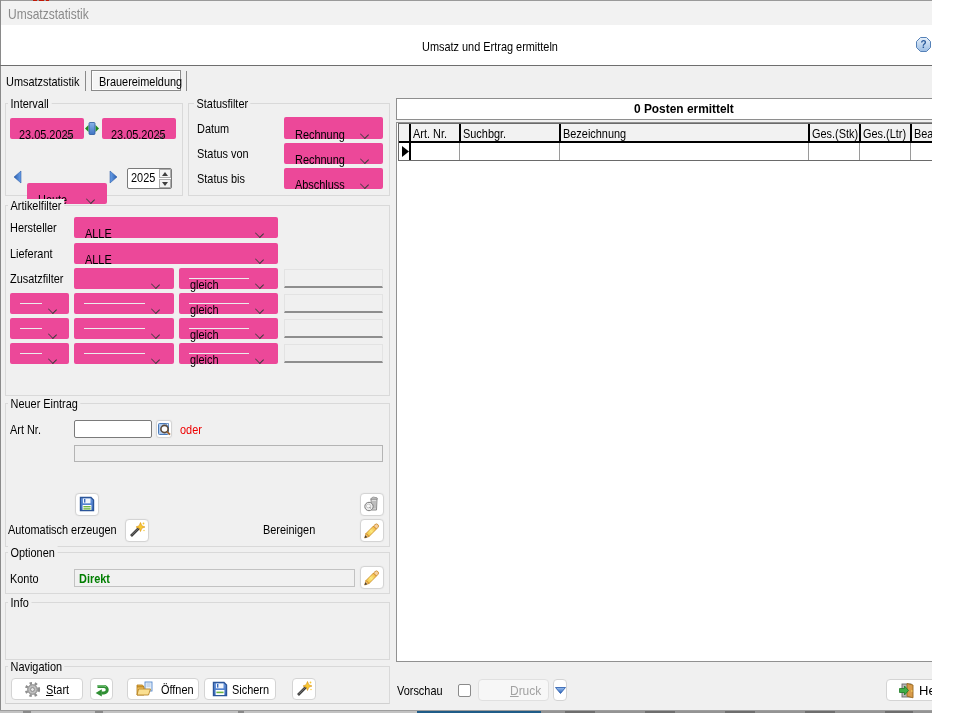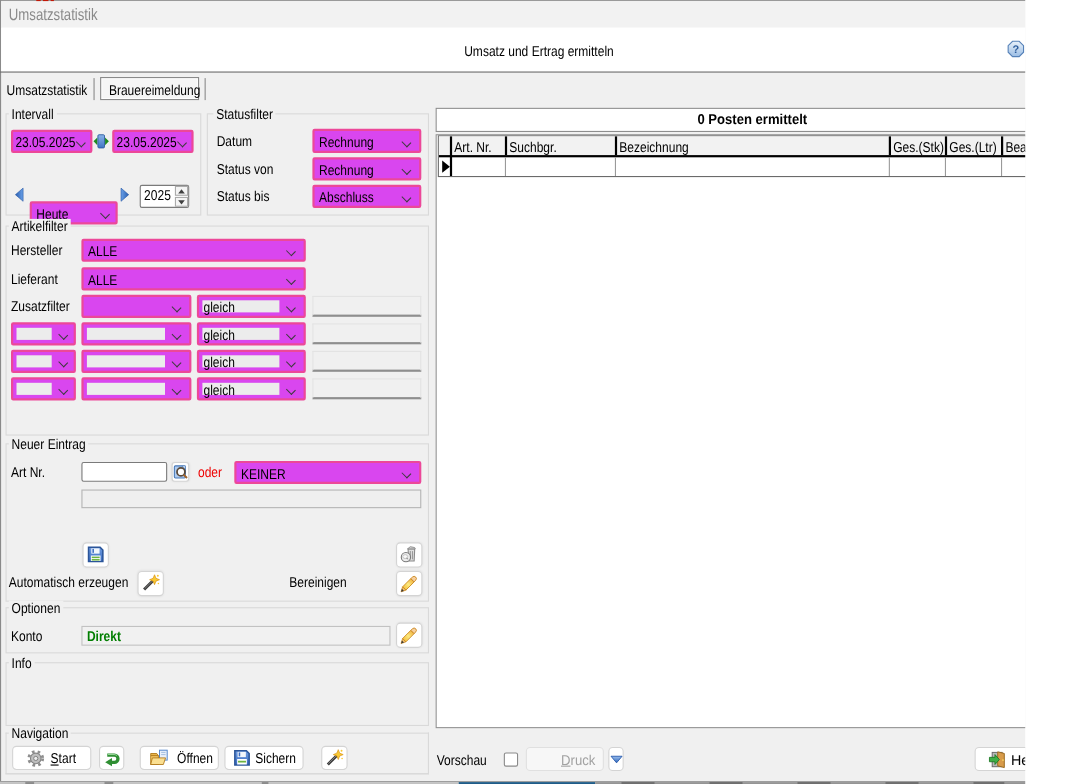--- a/index.html
+++ b/index.html
@@ -1,21 +1,21 @@
 <!DOCTYPE html>
 <html><head><meta charset="utf-8">
 <style>
 *{margin:0;padding:0;box-sizing:border-box}
 html,body{width:972px;height:713px;overflow:hidden;background:#fff}
 #win{position:relative;width:932px;height:713px;background:#f0f0f0;font-family:"Liberation Sans",sans-serif;font-size:13px;color:#000;overflow:hidden}
 .abs{position:absolute}
 .g{position:absolute;border:1px solid #d9d9d9}
 .gl{position:absolute;font-size:13px;background:#f0f0f0;padding:0 3px;white-space:nowrap;line-height:13px}
 .lb{position:absolute;font-size:13px;white-space:nowrap;line-height:15px}
-.cb{position:absolute;background:#d946ef;border:2px solid #ec4899;border-radius:2px}
+.cb{position:absolute;background:#ec4899;border:7px solid #ec4899;border-radius:2px}
 .cb .t{position:absolute;left:4px;top:2px;font-size:13px;white-space:nowrap;line-height:15px}
 .cb .in{position:absolute;left:3px;top:3px;bottom:3px;background:#ececec}
 .ch{position:absolute;right:8px;top:6px;width:7px;height:7px;border-right:1px solid #3c3c3c;border-bottom:1px solid #3c3c3c;transform:rotate(45deg) scale(1,.82);transform-origin:center}
 .di{position:absolute;background:#f0f0f0;border:1px solid #e3e3e3;border-bottom:2px solid #8e8e8e}
 .ib{position:absolute;background:#fff;border:1px solid #d4d4d4;border-radius:4px;box-shadow:0 0 2px rgba(0,0,0,.06)}
 .nb{position:absolute;background:#fff;border:1px solid #d4d4d4;border-radius:4px;font-size:13px}
 .u{text-decoration:underline}
 .sx{transform:scaleX(.84);transform-origin:0 50%}
 svg{position:absolute;overflow:visible}
 </style></head>
@@ -209,24 +209,20 @@
 <div class="lb sx" style="left:10px;top:422px">Art Nr.</div>
 <div class="abs" style="left:74px;top:420px;width:78px;height:18px;background:#fff;border:1px solid #7a7a7a;border-radius:2px"></div>
 <div class="ib" style="left:156px;top:420px;width:16px;height:18px;border-radius:3px"></div>
 <svg style="left:158px;top:423px" width="13" height="13" viewBox="0 0 13 13">
       <rect x="0.5" y="0.5" width="10" height="11" rx="1" fill="#aecbf0" stroke="#4a7ab8"></rect>
       <polygon points="10.5,0.5 10.5,3.5 7.5,0.5" fill="#e8f0fa" stroke="#4a7ab8" stroke-width="0.6"></polygon>
       <circle cx="6.5" cy="6" r="3.6" fill="#fdfdfd" stroke="#5a4a3a" stroke-width="1.6"></circle>
       <line x1="9" y1="8.6" x2="12" y2="11.6" stroke="#a0622a" stroke-width="1.8"></line>
     </svg>
 <div class="abs sx" style="left:180px;top:422px;font-size:13px;color:#ee0000;line-height:15px">oder</div>
-<div class="cb" style="left:213px;top:419px;width:170px;height:21px">
-      <span class="t sx">KEINER</span>
-      <span class="ch"></span>
-    </div>
 <div class="abs" style="left:74px;top:445px;width:309px;height:17px;background:#efefef;border:1px solid #b4b4b4"></div>
 
 <div class="ib" style="left:75px;top:493px;width:24px;height:23px"></div>
 <svg style="left:79px;top:496px" width="16" height="16" viewBox="0 0 16 16">
       <defs>
         <linearGradient id="fd1" x1="0" y1="0" x2="0" y2="1">
           <stop offset="0" stop-color="#6f9ce0"></stop>
           <stop offset="1" stop-color="#3a6cc0"></stop>
         </linearGradient>
       </defs>

